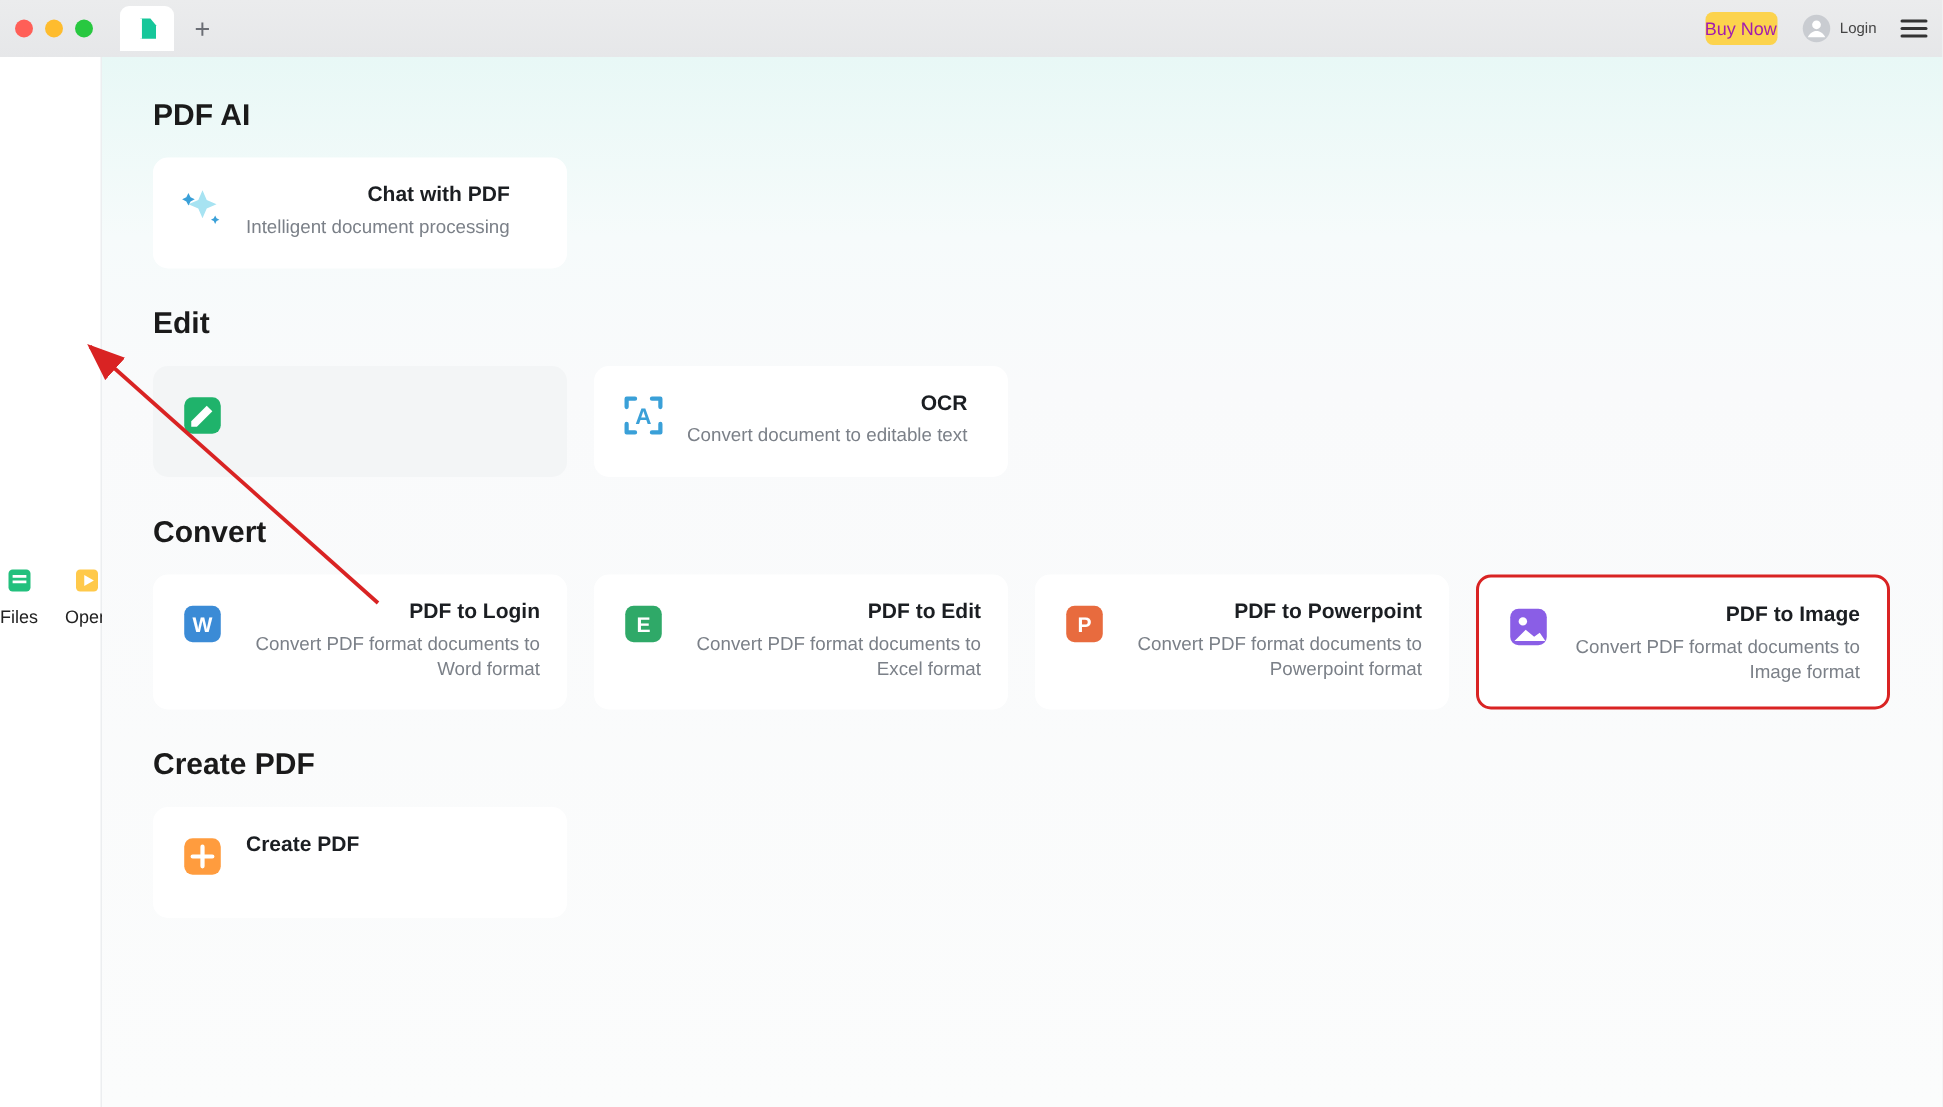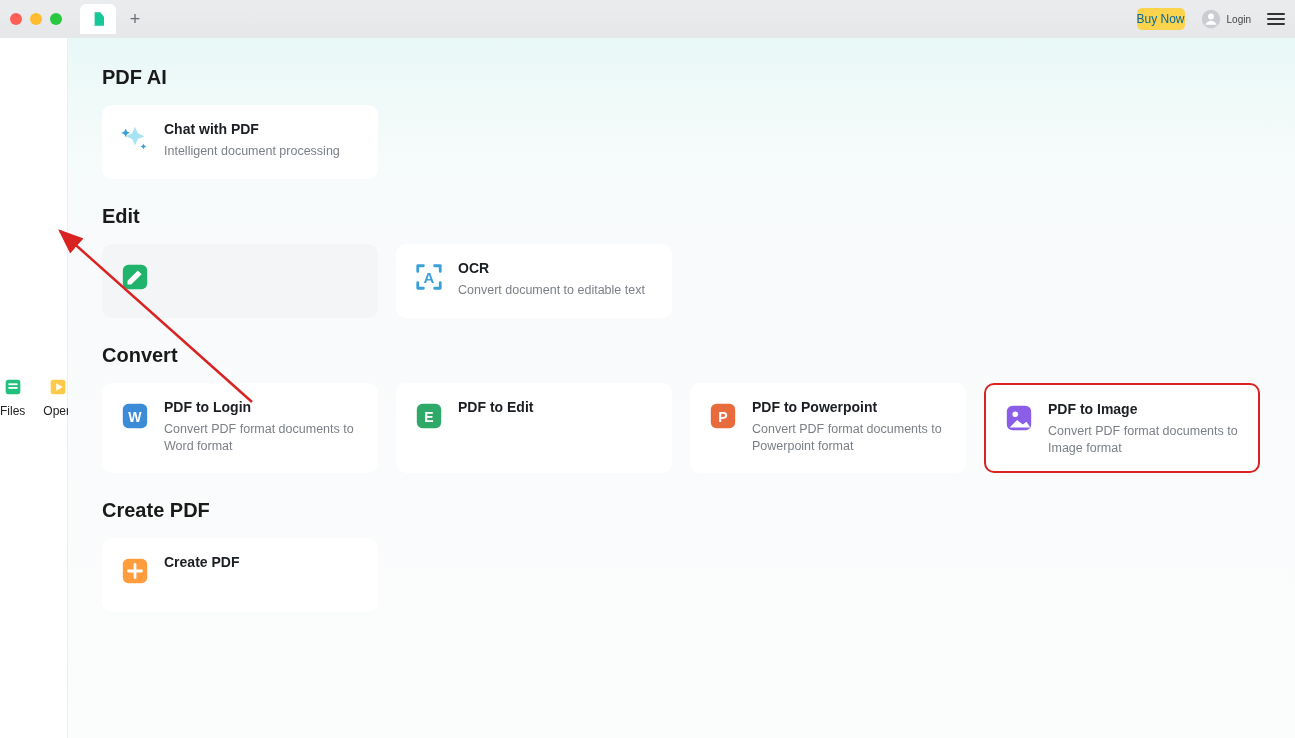--- a/index.html
+++ b/index.html
@@ -28,21 +28,21 @@
   border-radius: 6px 6px 0 0; display:flex; align-items:center; justify-content:center;
   margin-right: 4px;
 }
 .plus-tab {
   width: 30px; height: 30px; display:flex; align-items:center; justify-content:center;
   color: #6b6e75; font-size: 18px; cursor:pointer;
 }
 
 .titlebar-right { margin-left:auto; display:flex; align-items:center; gap:16px; }
 .buy-now {
-  background: #fcd34d; color:#0369a1; font-size:12px;
+  background: #fcd34d; color:#a21caf; font-size:12px;
   padding: 4px 0; border-radius: 5px; border:none; cursor:pointer;
 }
 .login { display:flex; align-items:center; gap:6px; color:#444; font-size:10px; cursor:pointer; }
 .hamburger { width:18px; display:flex; flex-direction:column; gap:3px; cursor:pointer; }
 .hamburger span { height:2px; background:#333; border-radius:1px; }
 
 
 .leftnav {
   position:absolute; left:0; top:38px; bottom:0;
   width: 68px; background:#fff;
@@ -60,21 +60,21 @@
 
 .main {
   position:absolute; left:68px; right:0; top:38px; bottom:0;
   background: linear-gradient(180deg, #e8f8f6 0%, #f6fbfb 120px, #f9fafb 220px, #fbfcfc 100%);
   padding: 28px 0 0 34px;
   overflow:auto;
 }
 .section-title { font-size:20px; font-weight:600; color:#1a1a1a; margin: 6px 0 16px; }
 .section-title.first { margin-top: 0; }
 
-.cards { display:flex; gap:18px; flex-wrap:wrap; margin-bottom: 26px; }
+.cards { display:flex; gap:18px; flex-wrap:wrap; margin-bottom: 26px; text-align: right; }
 .card {
   width: 276px; min-height: 74px;
   background:#fff; border-radius:10px;
   display:flex; align-items:flex-start; gap:14px;
   padding: 16px 18px 14px;
   cursor:pointer;
 }
 .card.dim { background:#f3f5f6; }
 .card.highlight { border: 2px solid #d92323; }
 .card .cicon { width:30px; height:30px; flex: 0 0 30px; margin-top:2px; }
@@ -201,20 +201,21 @@
         <p>Convert PDF format documents to Word format</p>
       </div>
     </div>
     <div class="card">
       <svg class="cicon" viewBox="0 0 32 32">
         <rect x="3" y="3" width="26" height="26" rx="6" fill="#2fa968"></rect>
         <text x="16" y="22" text-anchor="middle" font-size="15" font-weight="bold" fill="#fff">E</text>
       </svg>
       <div class="ctext">
         <h3>PDF to Edit</h3>
+        <p>Convert PDF format documents to Excel format</p>
       </div>
     </div>
     <div class="card">
       <svg class="cicon" viewBox="0 0 32 32">
         <rect x="3" y="3" width="26" height="26" rx="6" fill="#e86b3e"></rect>
         <text x="16" y="22" text-anchor="middle" font-size="15" font-weight="bold" fill="#fff">P</text>
       </svg>
       <div class="ctext">
         <h3>PDF to Powerpoint</h3>
         <p>Convert PDF format documents to Powerpoint format</p>

